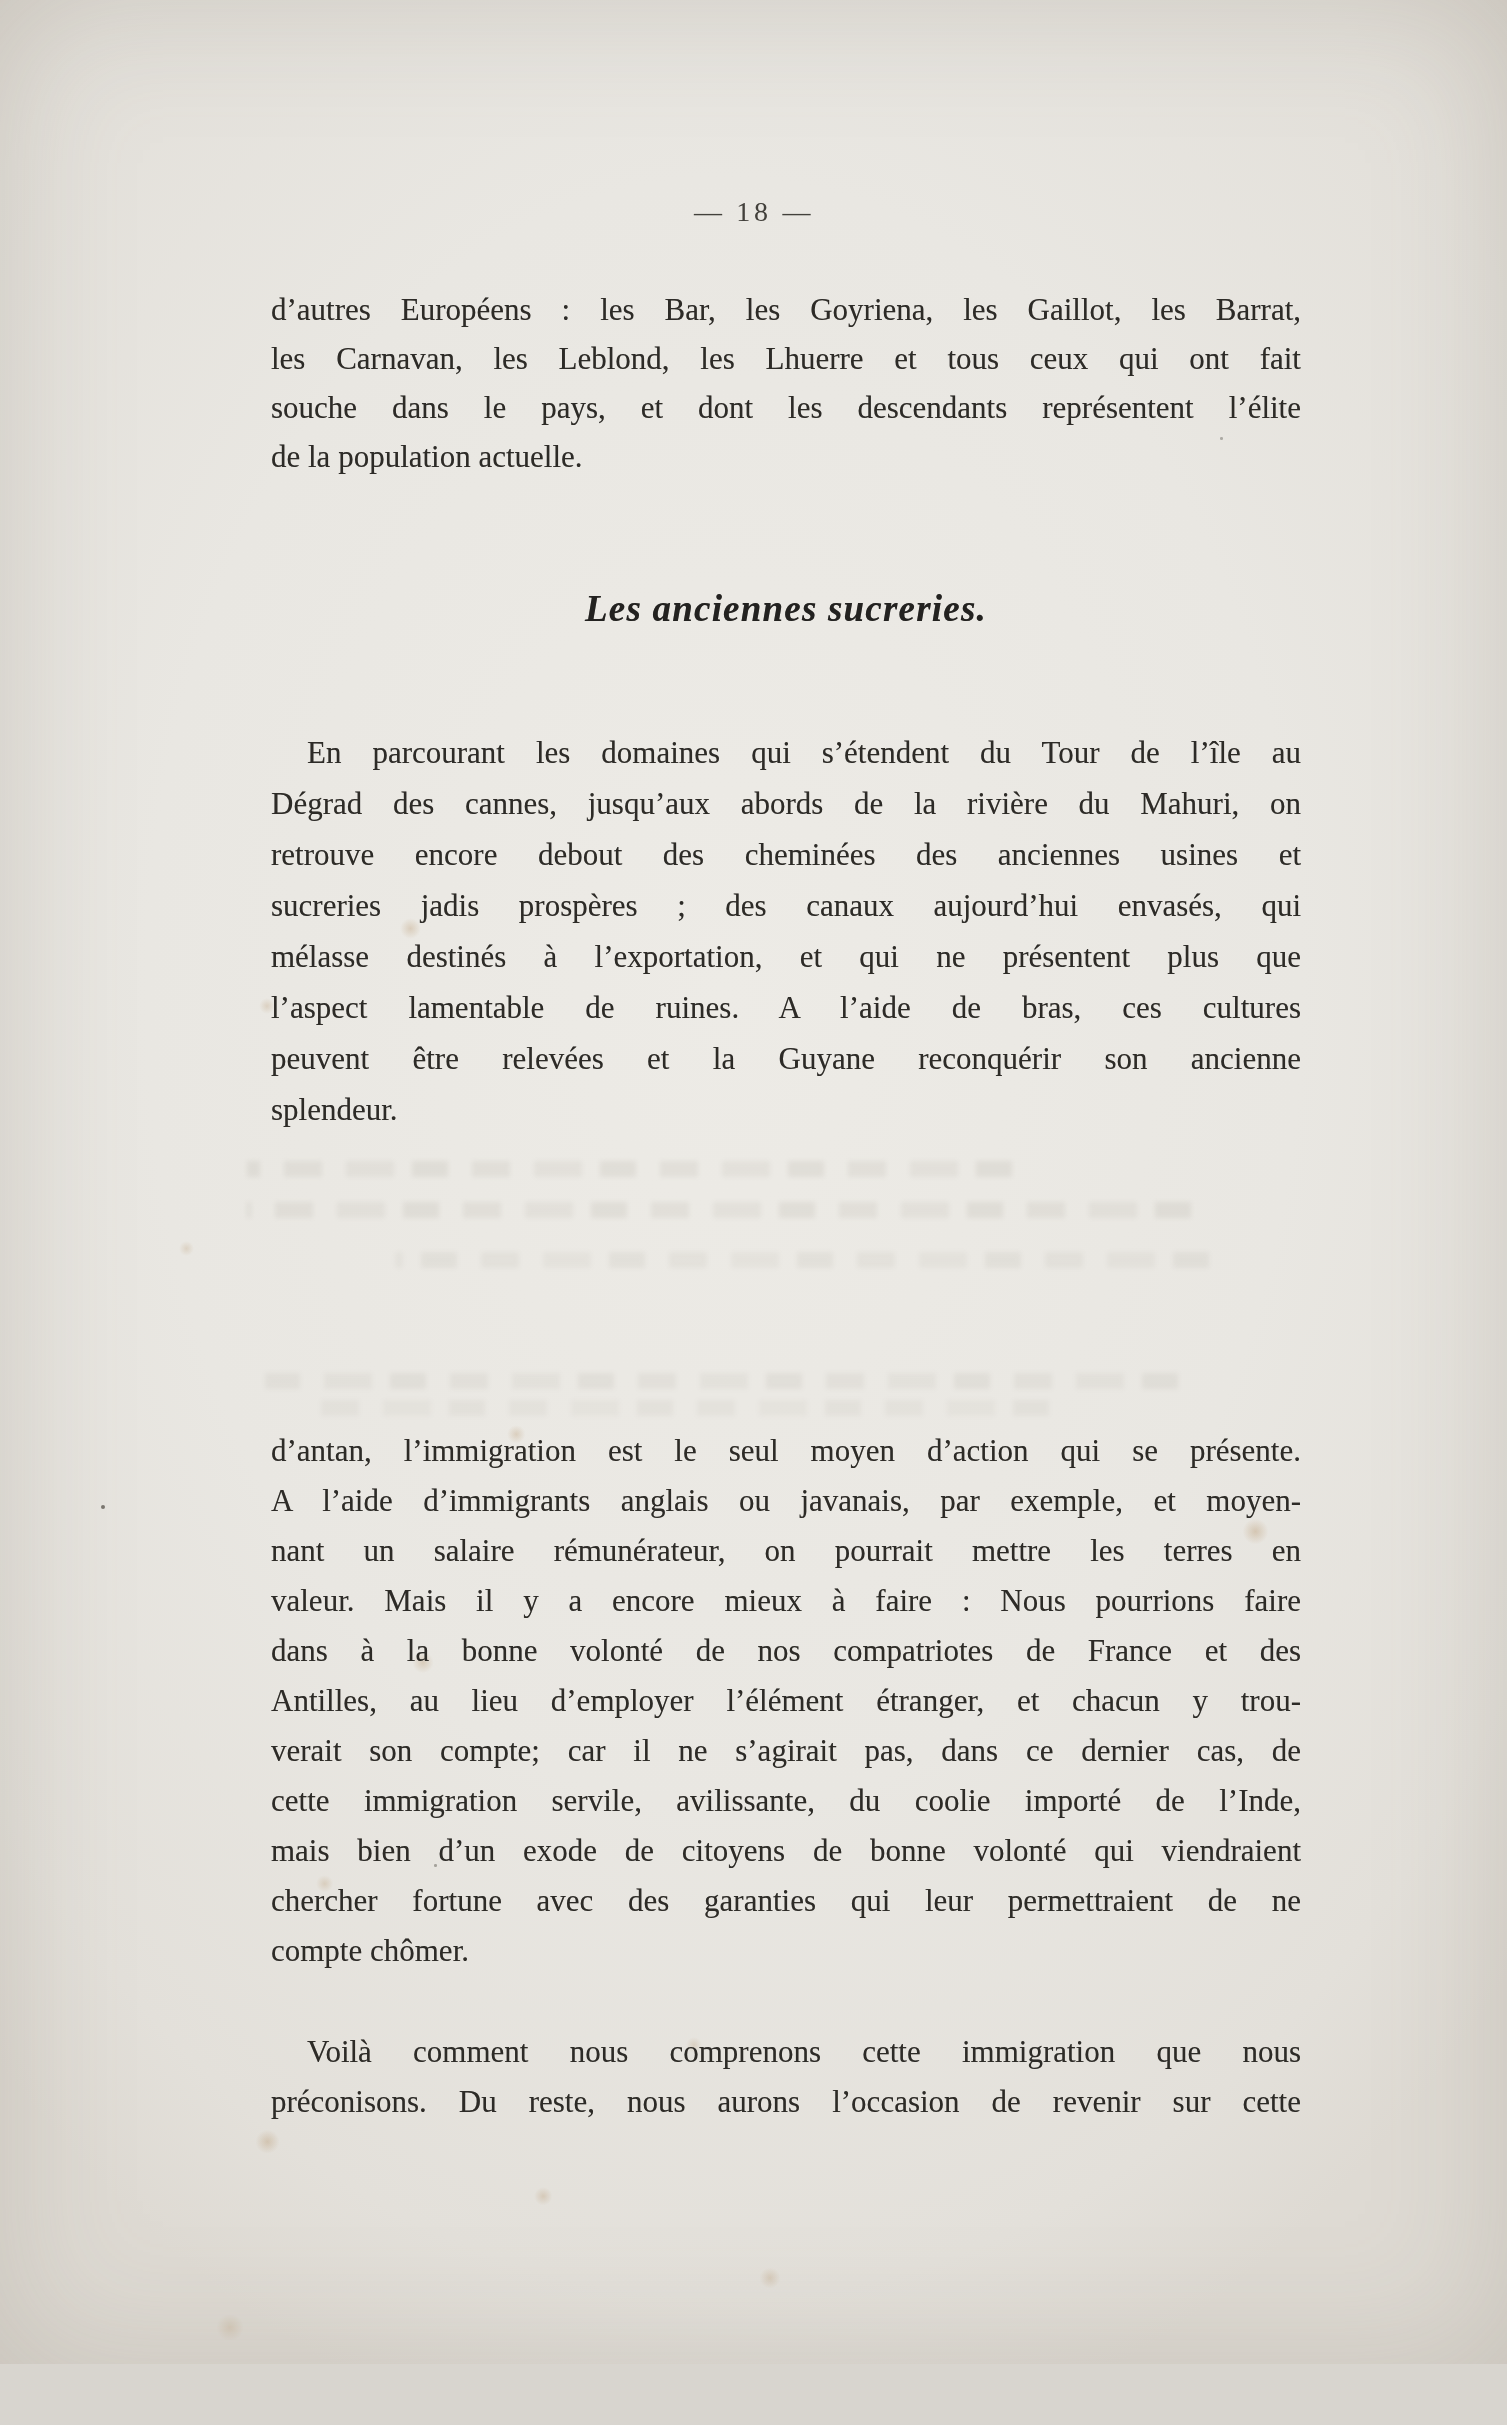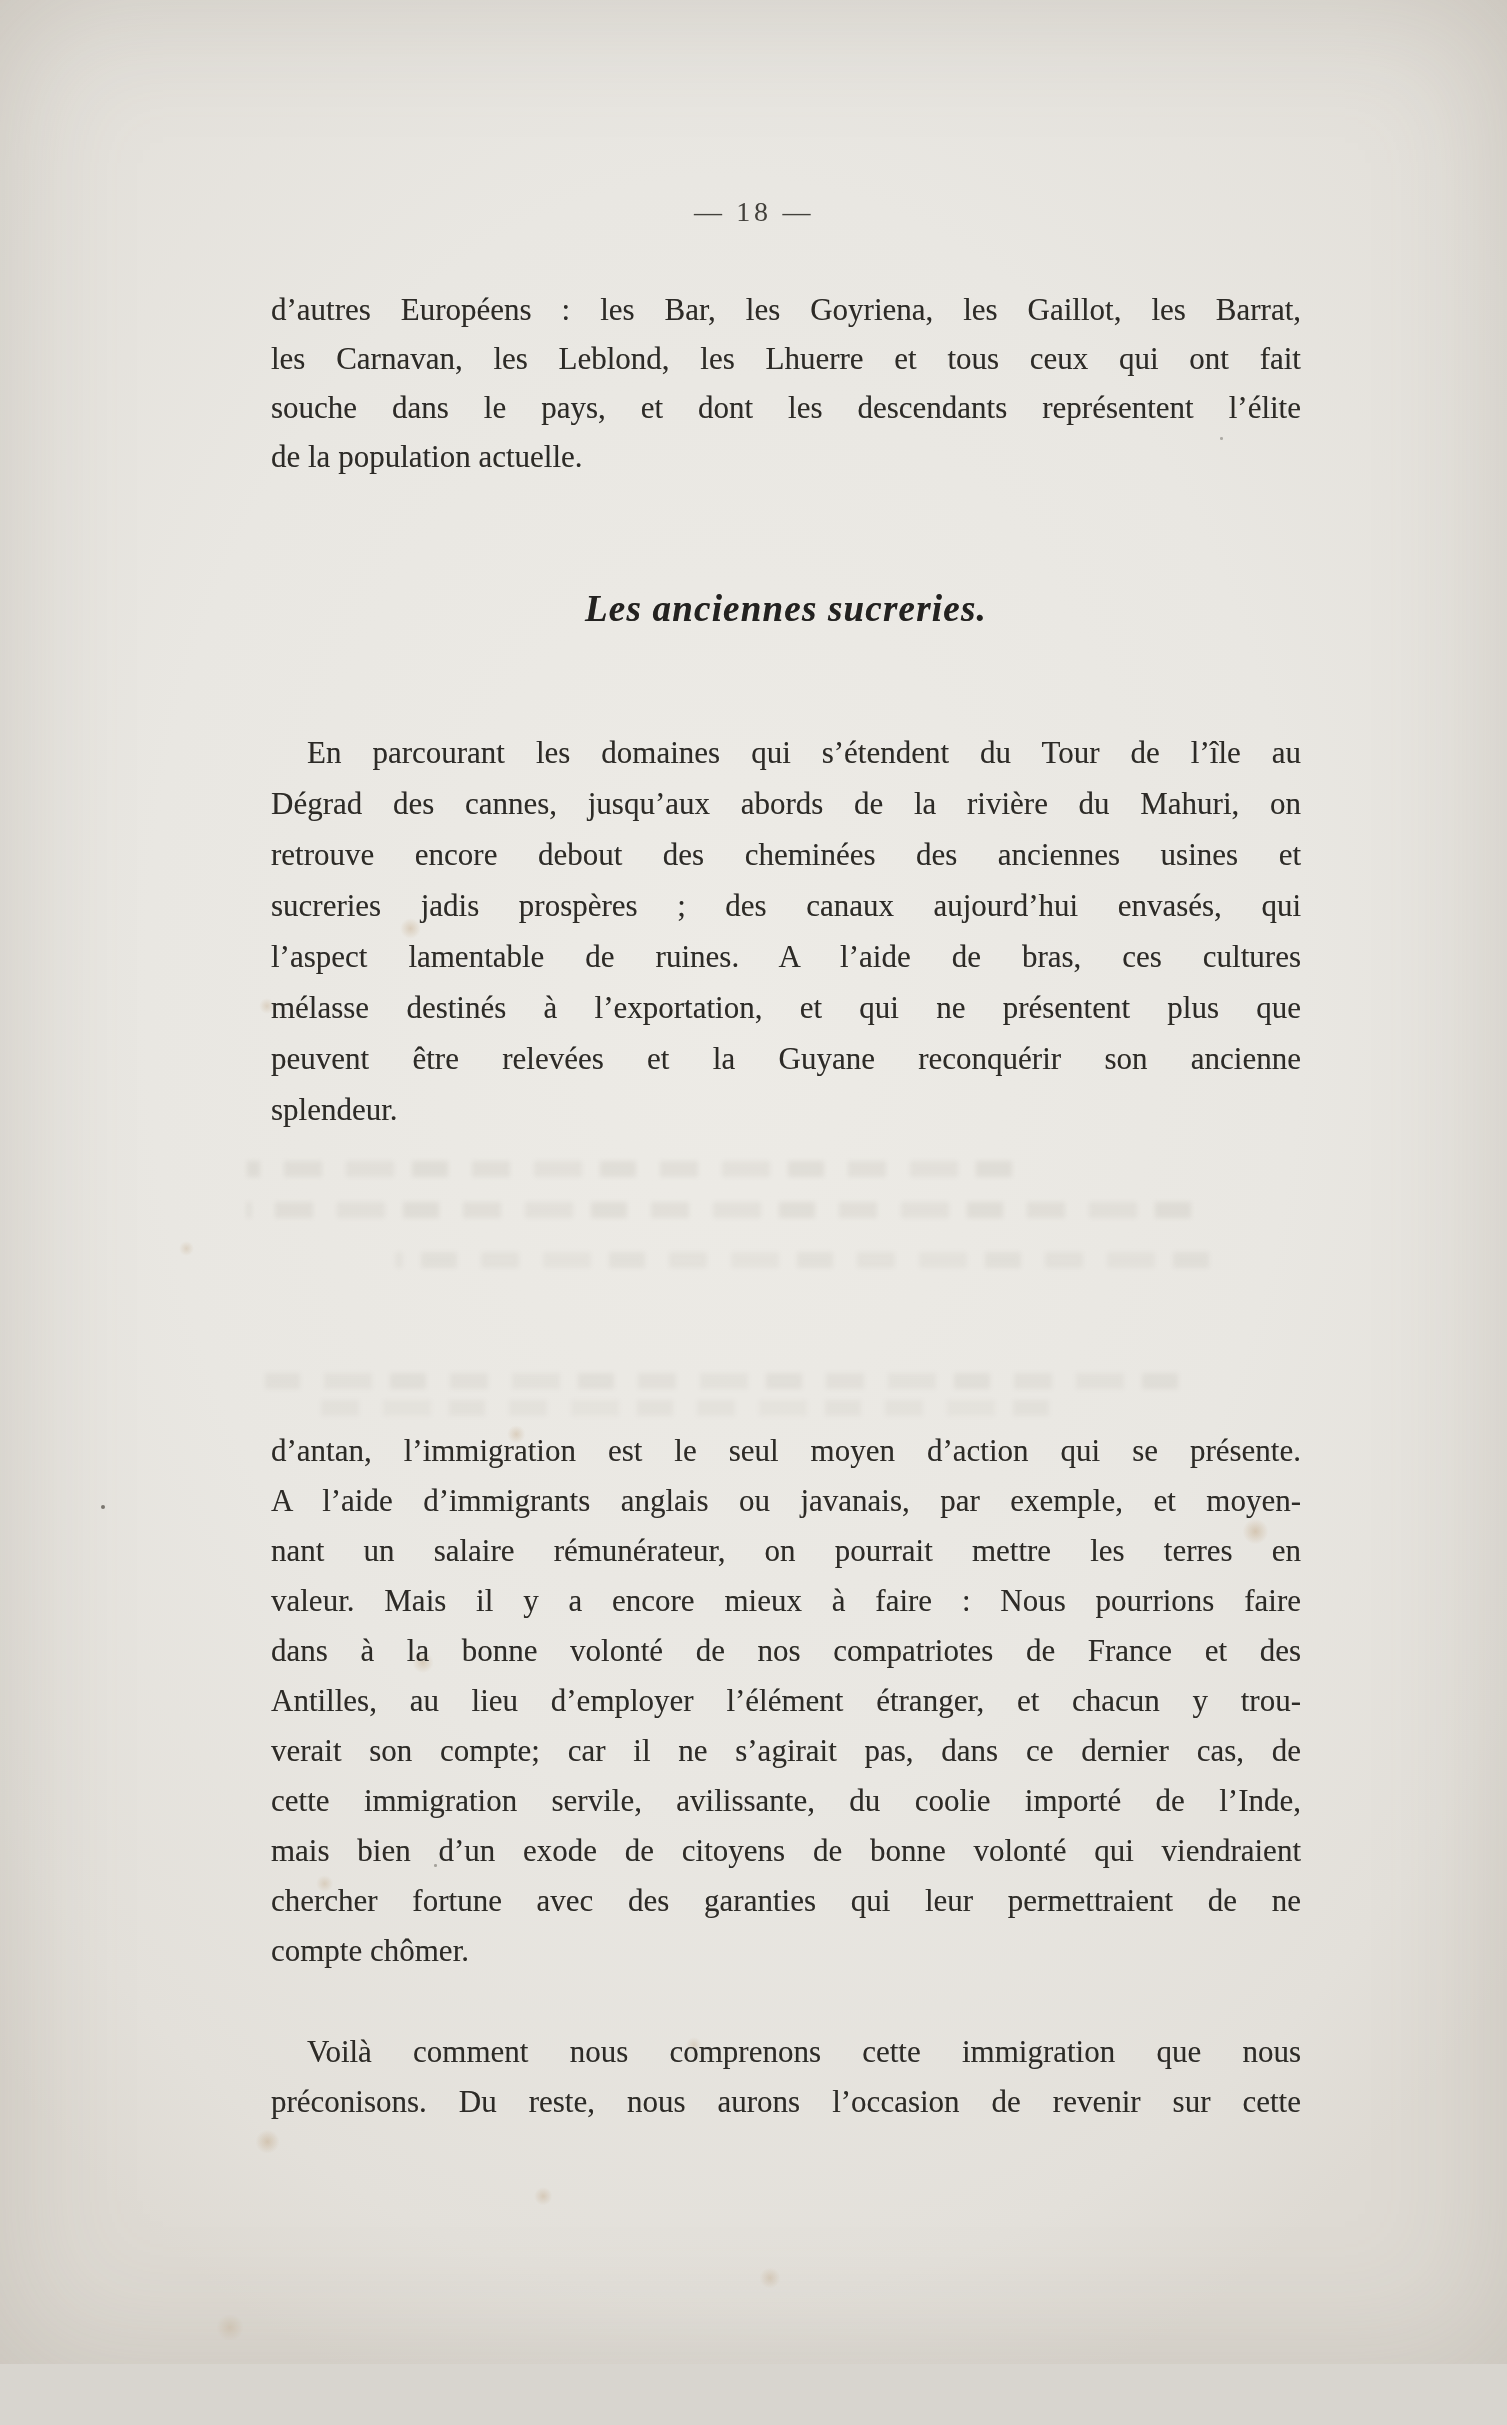--- a/index.html
+++ b/index.html
@@ -122,22 +122,22 @@
     <span class="tline tl-last">de la population actuelle.</span>
   </div>
 
   <div class="column section-heading" id="heading-1">Les anciennes sucreries.</div>
 
   <div class="column body-par" id="para-sucreries">
     <span class="tline tl-indent">En parcourant les domaines qui s’étendent du Tour de l’île au</span>
     <span class="tline">Dégrad des cannes, jusqu’aux abords de la rivière du Mahuri, on</span>
     <span class="tline">retrouve encore debout des cheminées des anciennes usines et</span>
     <span class="tline">sucreries jadis prospères ; des canaux aujourd’hui envasés, qui</span>
+    <span class="tline">mélasse destinés à l’exportation, et qui ne présentent plus que</span>
     <span class="tline">l’aspect lamentable de ruines. A l’aide de bras, ces cultures</span>
-    <span class="tline">mélasse destinés à l’exportation, et qui ne présentent plus que</span>
     <span class="tline">peuvent être relevées et la Guyane reconquérir son ancienne</span>
     <span class="tline tl-last">splendeur.</span>
   </div>
 
 
   <div class="column body-par" id="para-immigration">
     <span class="tline">d’antan, l’immigration est le seul moyen d’action qui se présente.</span>
     <span class="tline">A l’aide d’immigrants anglais ou javanais, par exemple, et moyen-</span>
     <span class="tline">nant un salaire rémunérateur, on pourrait mettre les terres en</span>
     <span class="tline">valeur. Mais il y a encore mieux à faire : Nous pourrions faire</span>

